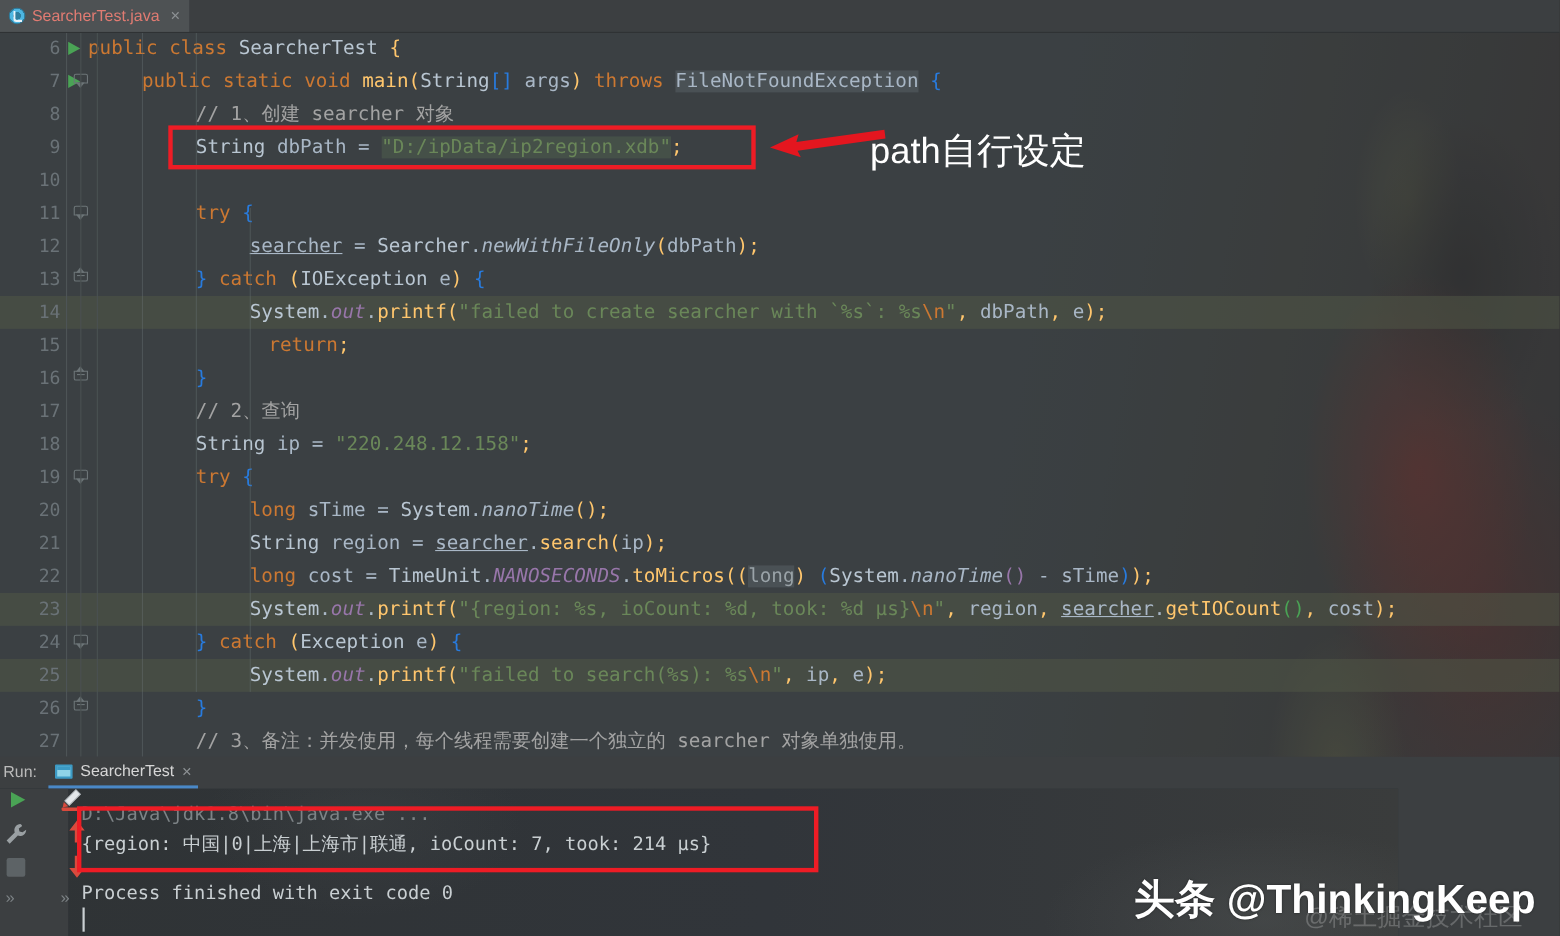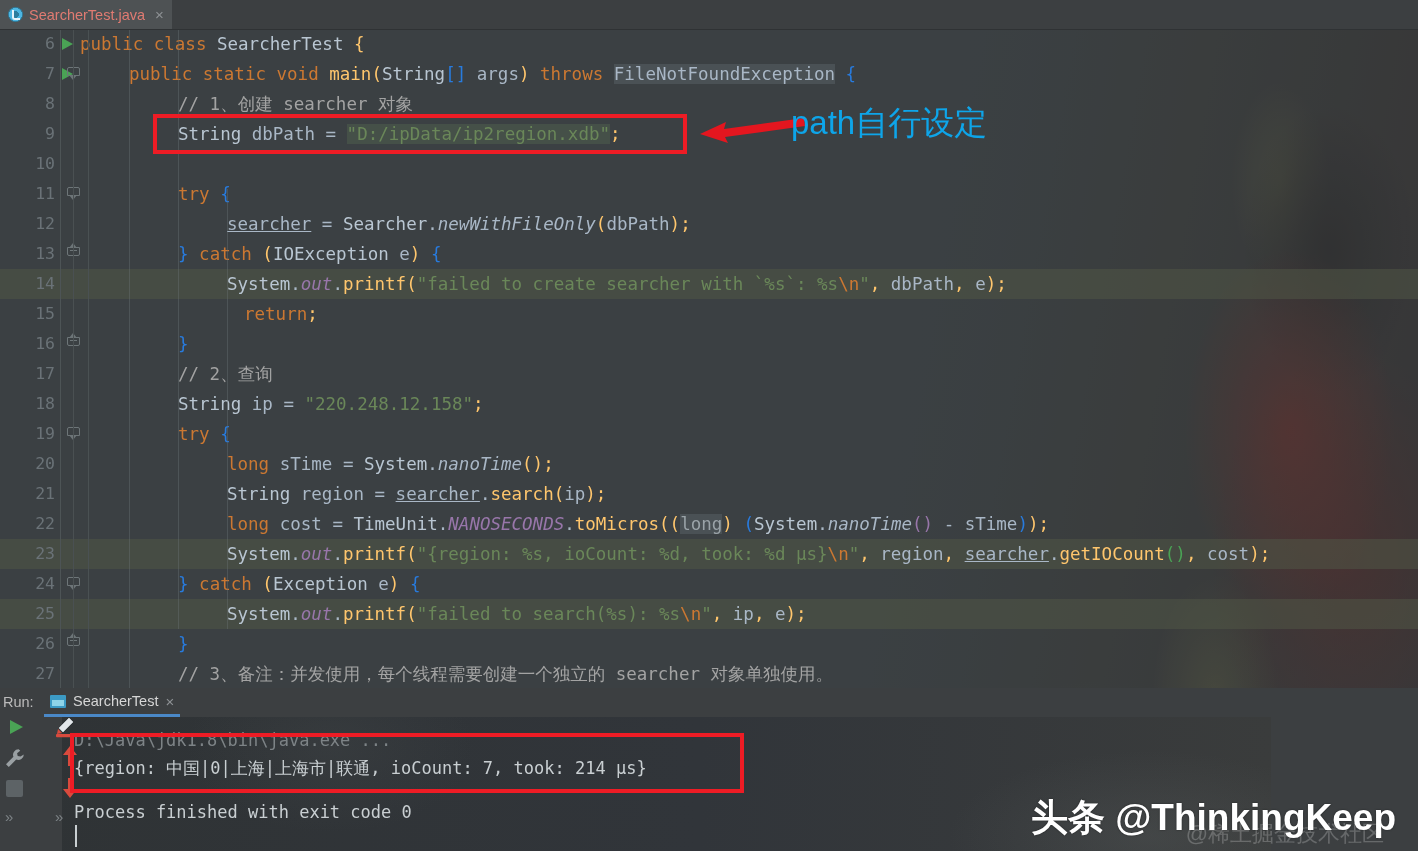--- a/index.html
+++ b/index.html
@@ -227,26 +227,27 @@
   .redbox {
     position: absolute;
     border: 4px solid #ee1c25;
     box-sizing: border-box;
     z-index: 9;
     pointer-events: none;
   }
   #annot-label {
     position: absolute;
     z-index: 10;
-    color: #0ea5e9;
+    color: #ffffff;
     font-family: "Liberation Sans", sans-serif;
     font-size: 33px;
     font-weight: 400;
     line-height: 1;
     white-space: nowrap;
+    margin-top: 14px;
   }
   #annot-arrow { position: absolute; z-index: 10; }
 
   
   #runpanel {
     position: absolute;
     left: 0; top: 688px;
     width: 1418px; height: 163px;
     z-index: 7;
     background: #3c3f41;

